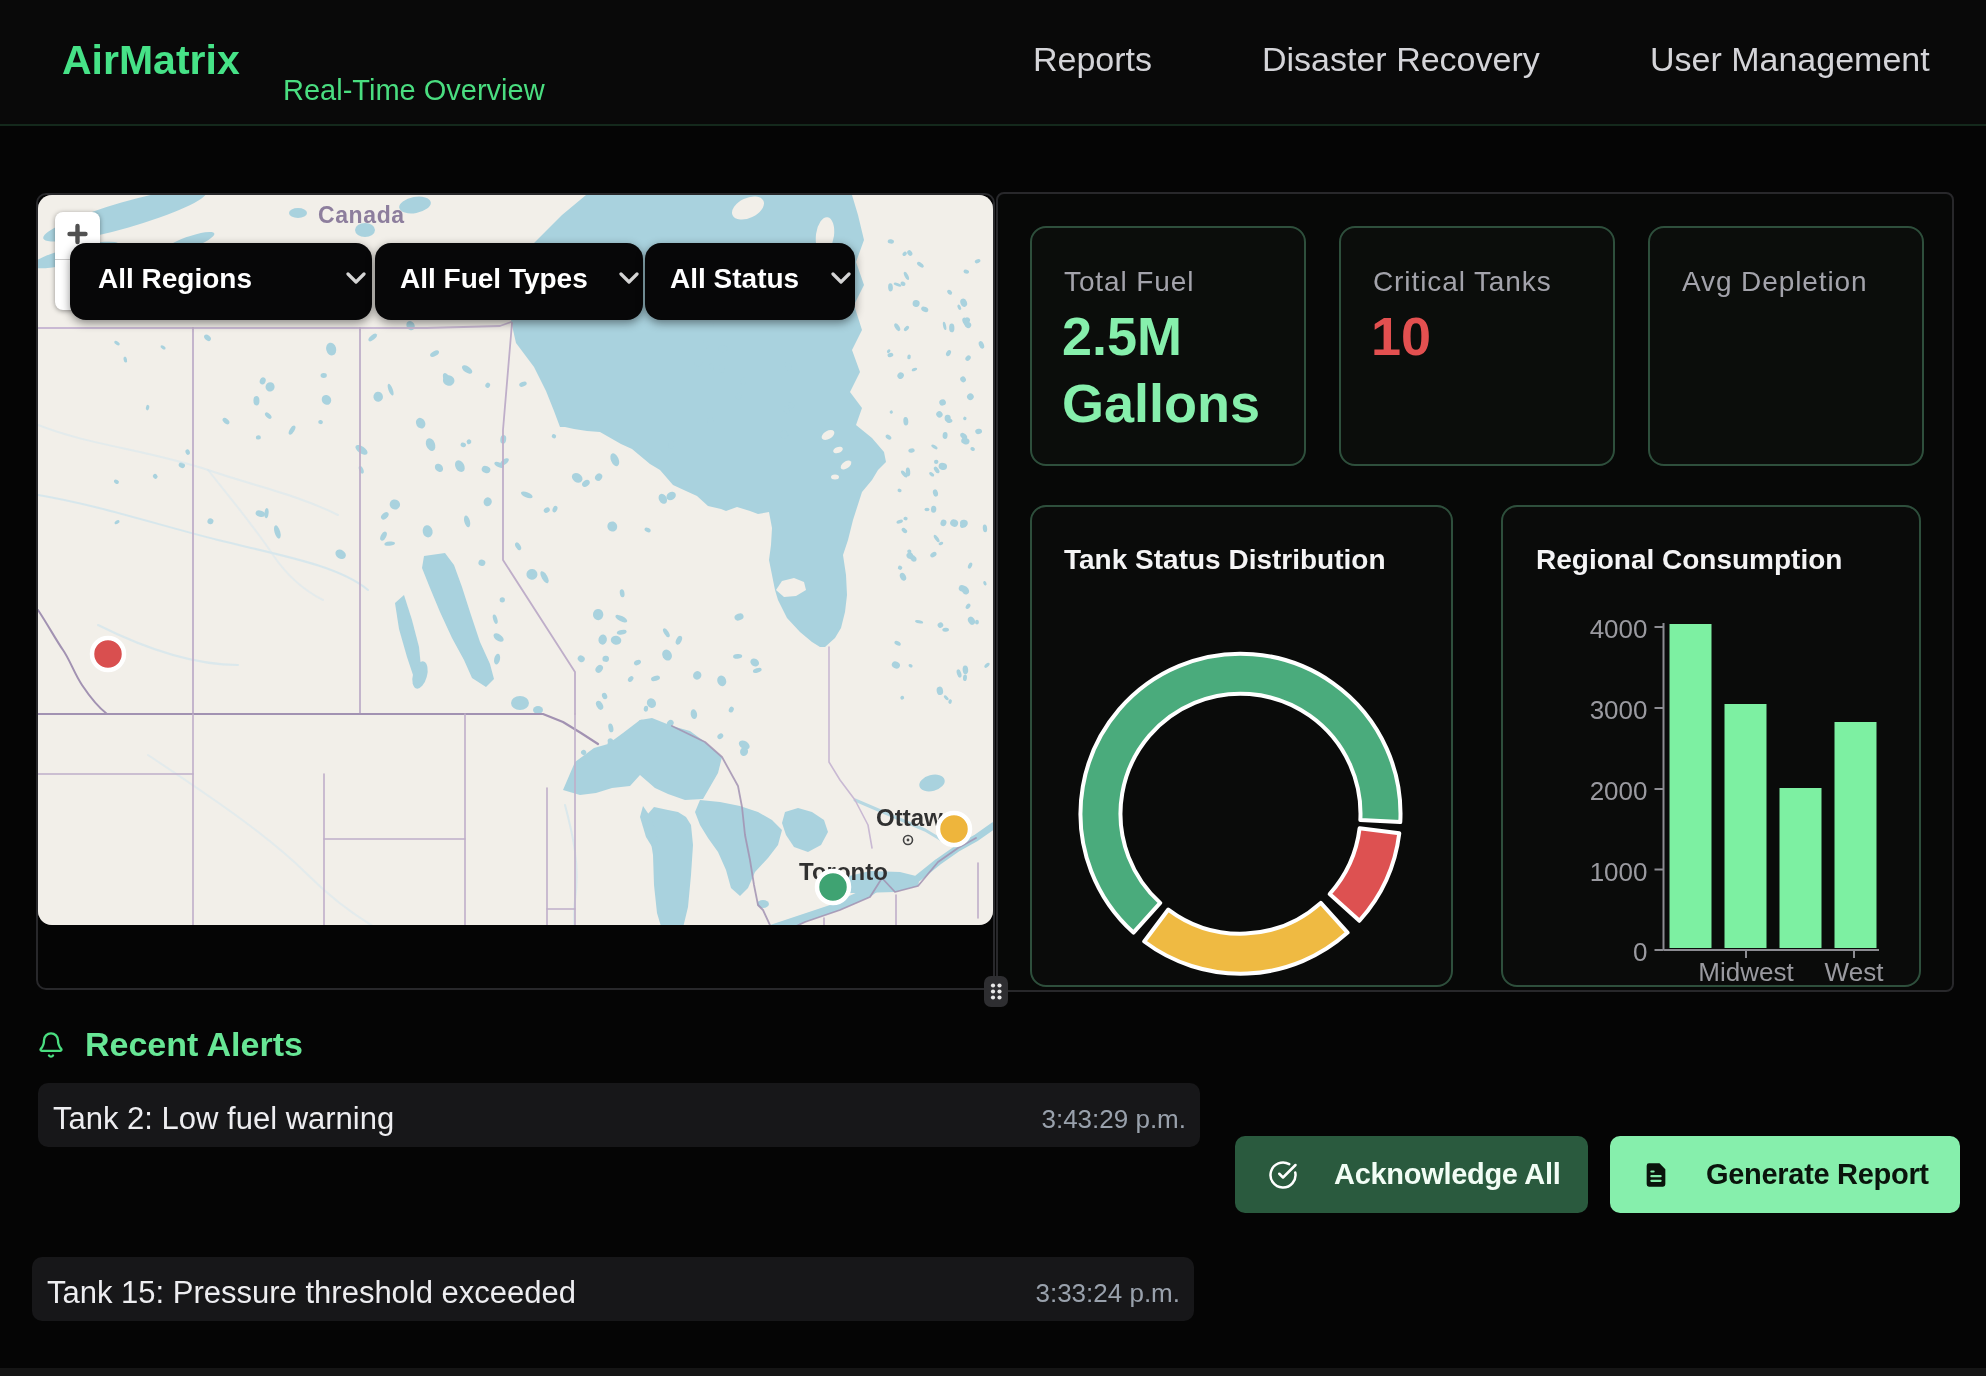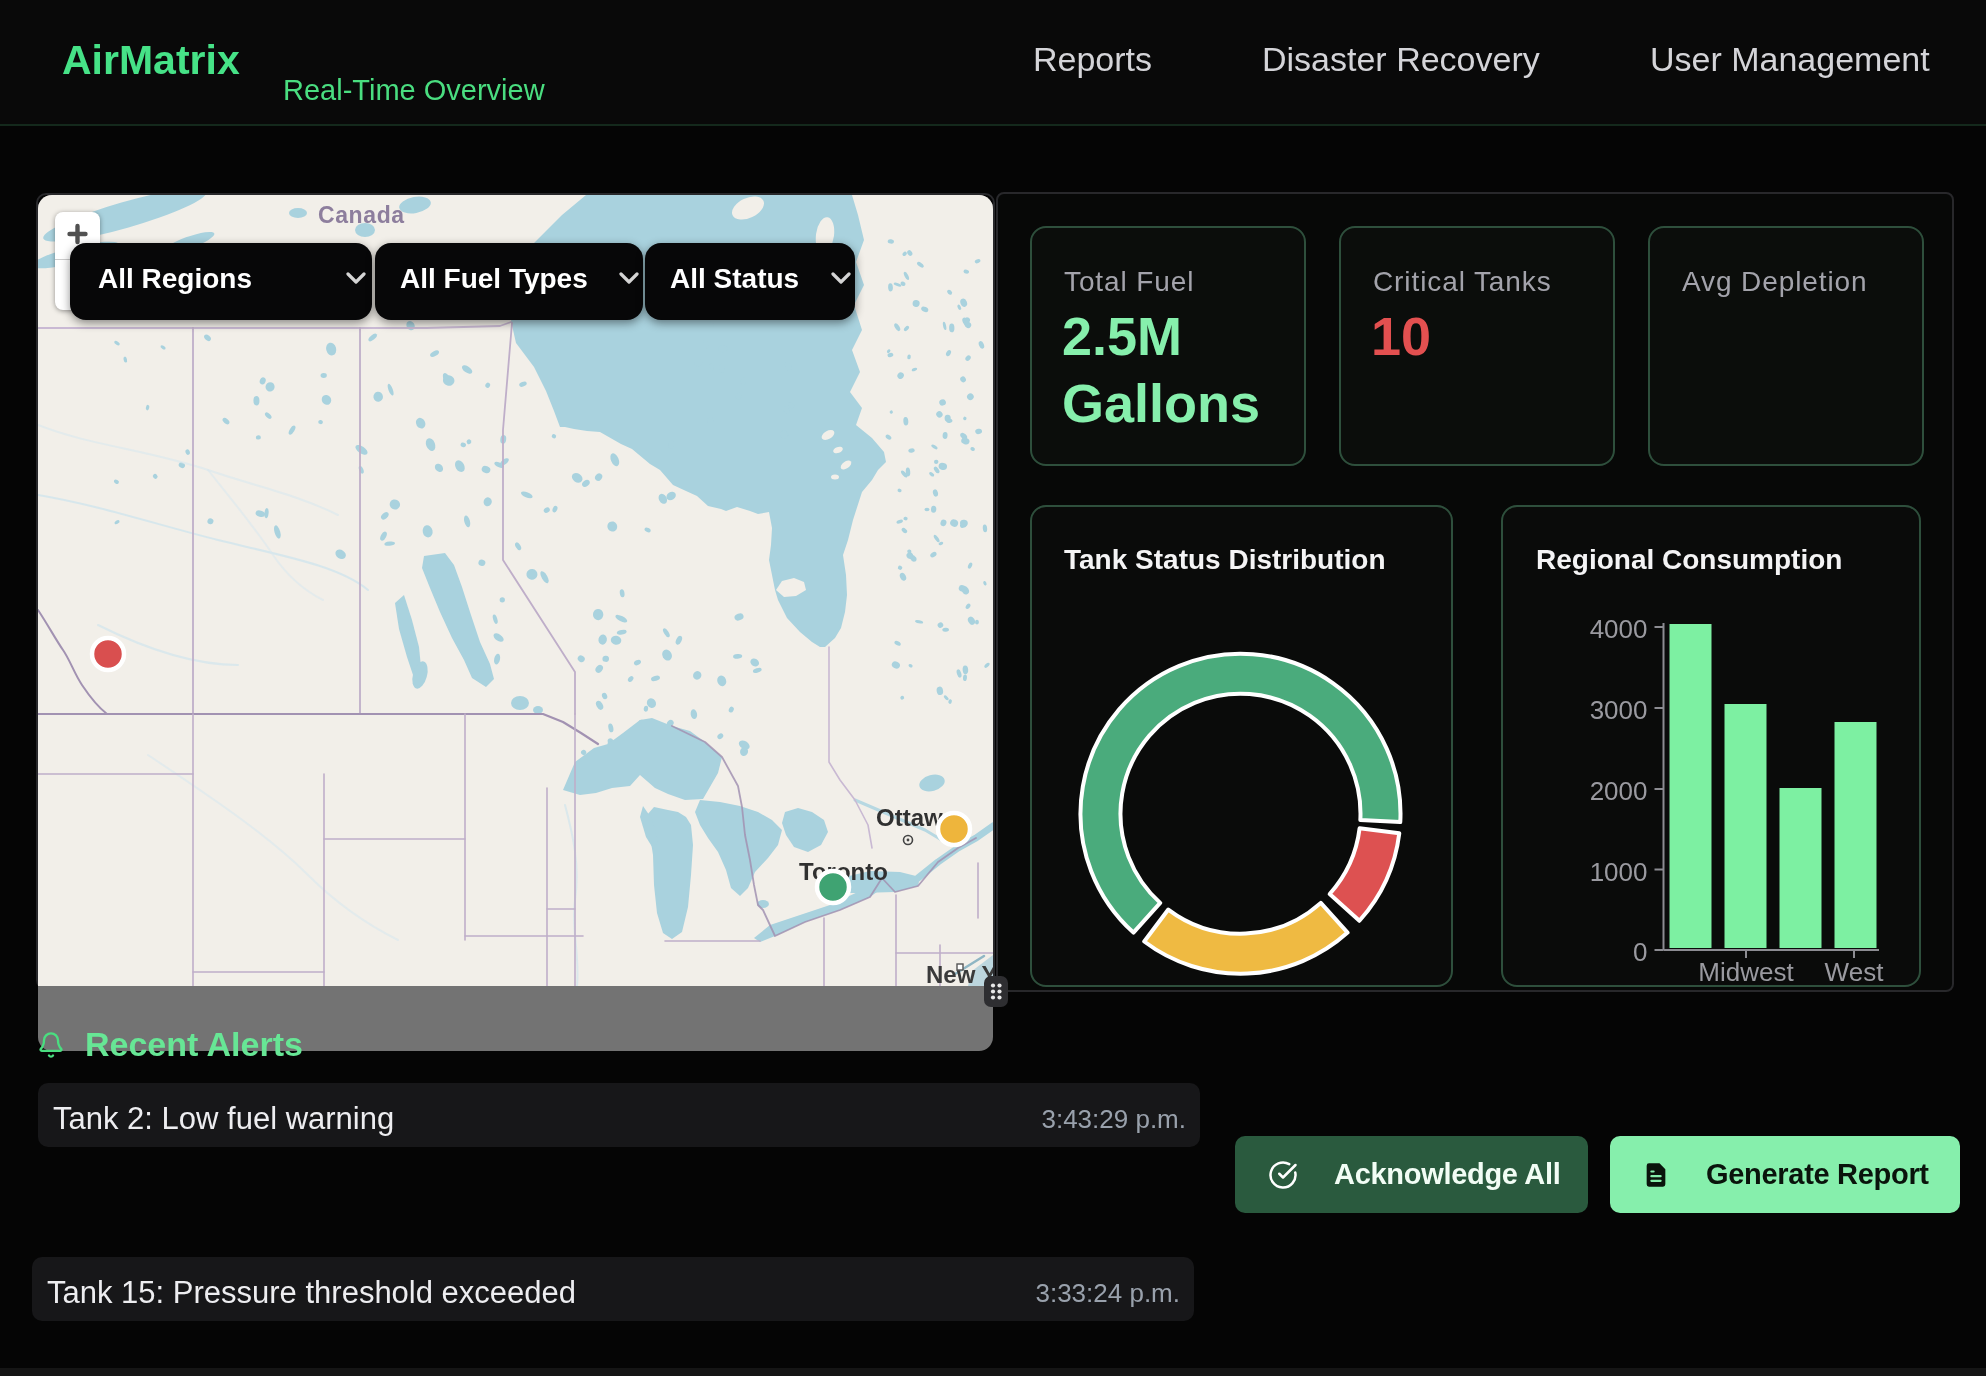--- a/index.html
+++ b/index.html
@@ -14,21 +14,21 @@
 <div id="page">
 
   <div id="header"></div>
   <div class="txt" style="left:38px;top:40px;font-size:41px;font-weight:bold;color:#46e287;margin-left:24px;">AirMatrix</div>
   <div class="txt" style="left:283px;top:76px;font-size:29px;font-weight:500;color:#4ade80;">Real-Time Overview</div>
   <div class="txt" style="left:1033px;top:42px;font-size:34px;color:#d4d4d8;">Reports</div>
   <div class="txt" style="left:1262px;top:42px;font-size:34px;color:#d4d4d8;">Disaster Recovery</div>
   <div class="txt" style="left:1650px;top:42px;font-size:34px;color:#d4d4d8;">User Management</div>
 
   <div class="abs" style="left:36px;top:193px;width:959px;height:797px;border:2px solid #28282b;border-radius:10px;"></div>
-  <div class="abs" id="mapbox" style="left:38px;top:195px;width:955px;height:856px;border-radius:14px;overflow:hidden;background:#737373;"><svg width="955" height="791" viewBox="0 0 955 791">
+  <div class="abs" id="mapbox" style="left:38px;top:195px;width:955px;height:730px;border-radius:14px;overflow:hidden;background:#737373;"><svg width="955" height="791" viewBox="0 0 955 791">
         <path d="M0,0L955,0L955,791L0,791Z" fill="#f2efe9"></path>
         <path d="M548,0L814,0L820,20L826,45L818,67L826,90L816,110L824,135L814,155L822,177L812,197L824,213L818,230L834,243L846,257L848,267L840,275L834,285L824,297L815,325L810,345L805,360L808,380L809,400L807,417L803,433L797,443L787,452L782,452L774,447L762,437L749,423L740,405L737,395L734,380L731,365L733,350L734,333L731,317L720,319L712,316L699,312L688,316L683,314L670,311L659,301L648,296L635,290L622,275L612,269L594,254L583,249L562,237L549,236L536,234L527,232L522,232L516,216L508,196L496,172L478,148L473,126L478,100L490,66L496,48L508,36L524,20Z" fill="#a9d2de"></path>
         <path d="M738,395L744,386L756,383L766,387L768,395L758,401L746,402Z" fill="#f2efe9"></path>
         <ellipse cx="790" cy="240" rx="7" ry="4" transform="rotate(-30 790 240)" fill="#f2efe9"></ellipse>
         <ellipse cx="800" cy="255" rx="5" ry="3" transform="rotate(-20 800 255)" fill="#f2efe9"></ellipse>
         <ellipse cx="808" cy="270" rx="6" ry="3.5" transform="rotate(-35 808 270)" fill="#f2efe9"></ellipse>
         <ellipse cx="797" cy="282" rx="4" ry="2.5" fill="#f2efe9"></ellipse>
         <ellipse cx="710" cy="13" rx="17" ry="10" transform="rotate(-25 710 13)" fill="#f2efe9"></ellipse>
         <ellipse cx="787" cy="40" rx="9" ry="18" transform="rotate(8 787 40)" fill="#f2efe9"></ellipse>
         <ellipse cx="87" cy="20" rx="85" ry="13" transform="rotate(-16 87 20)" fill="#a9d2de"></ellipse>

